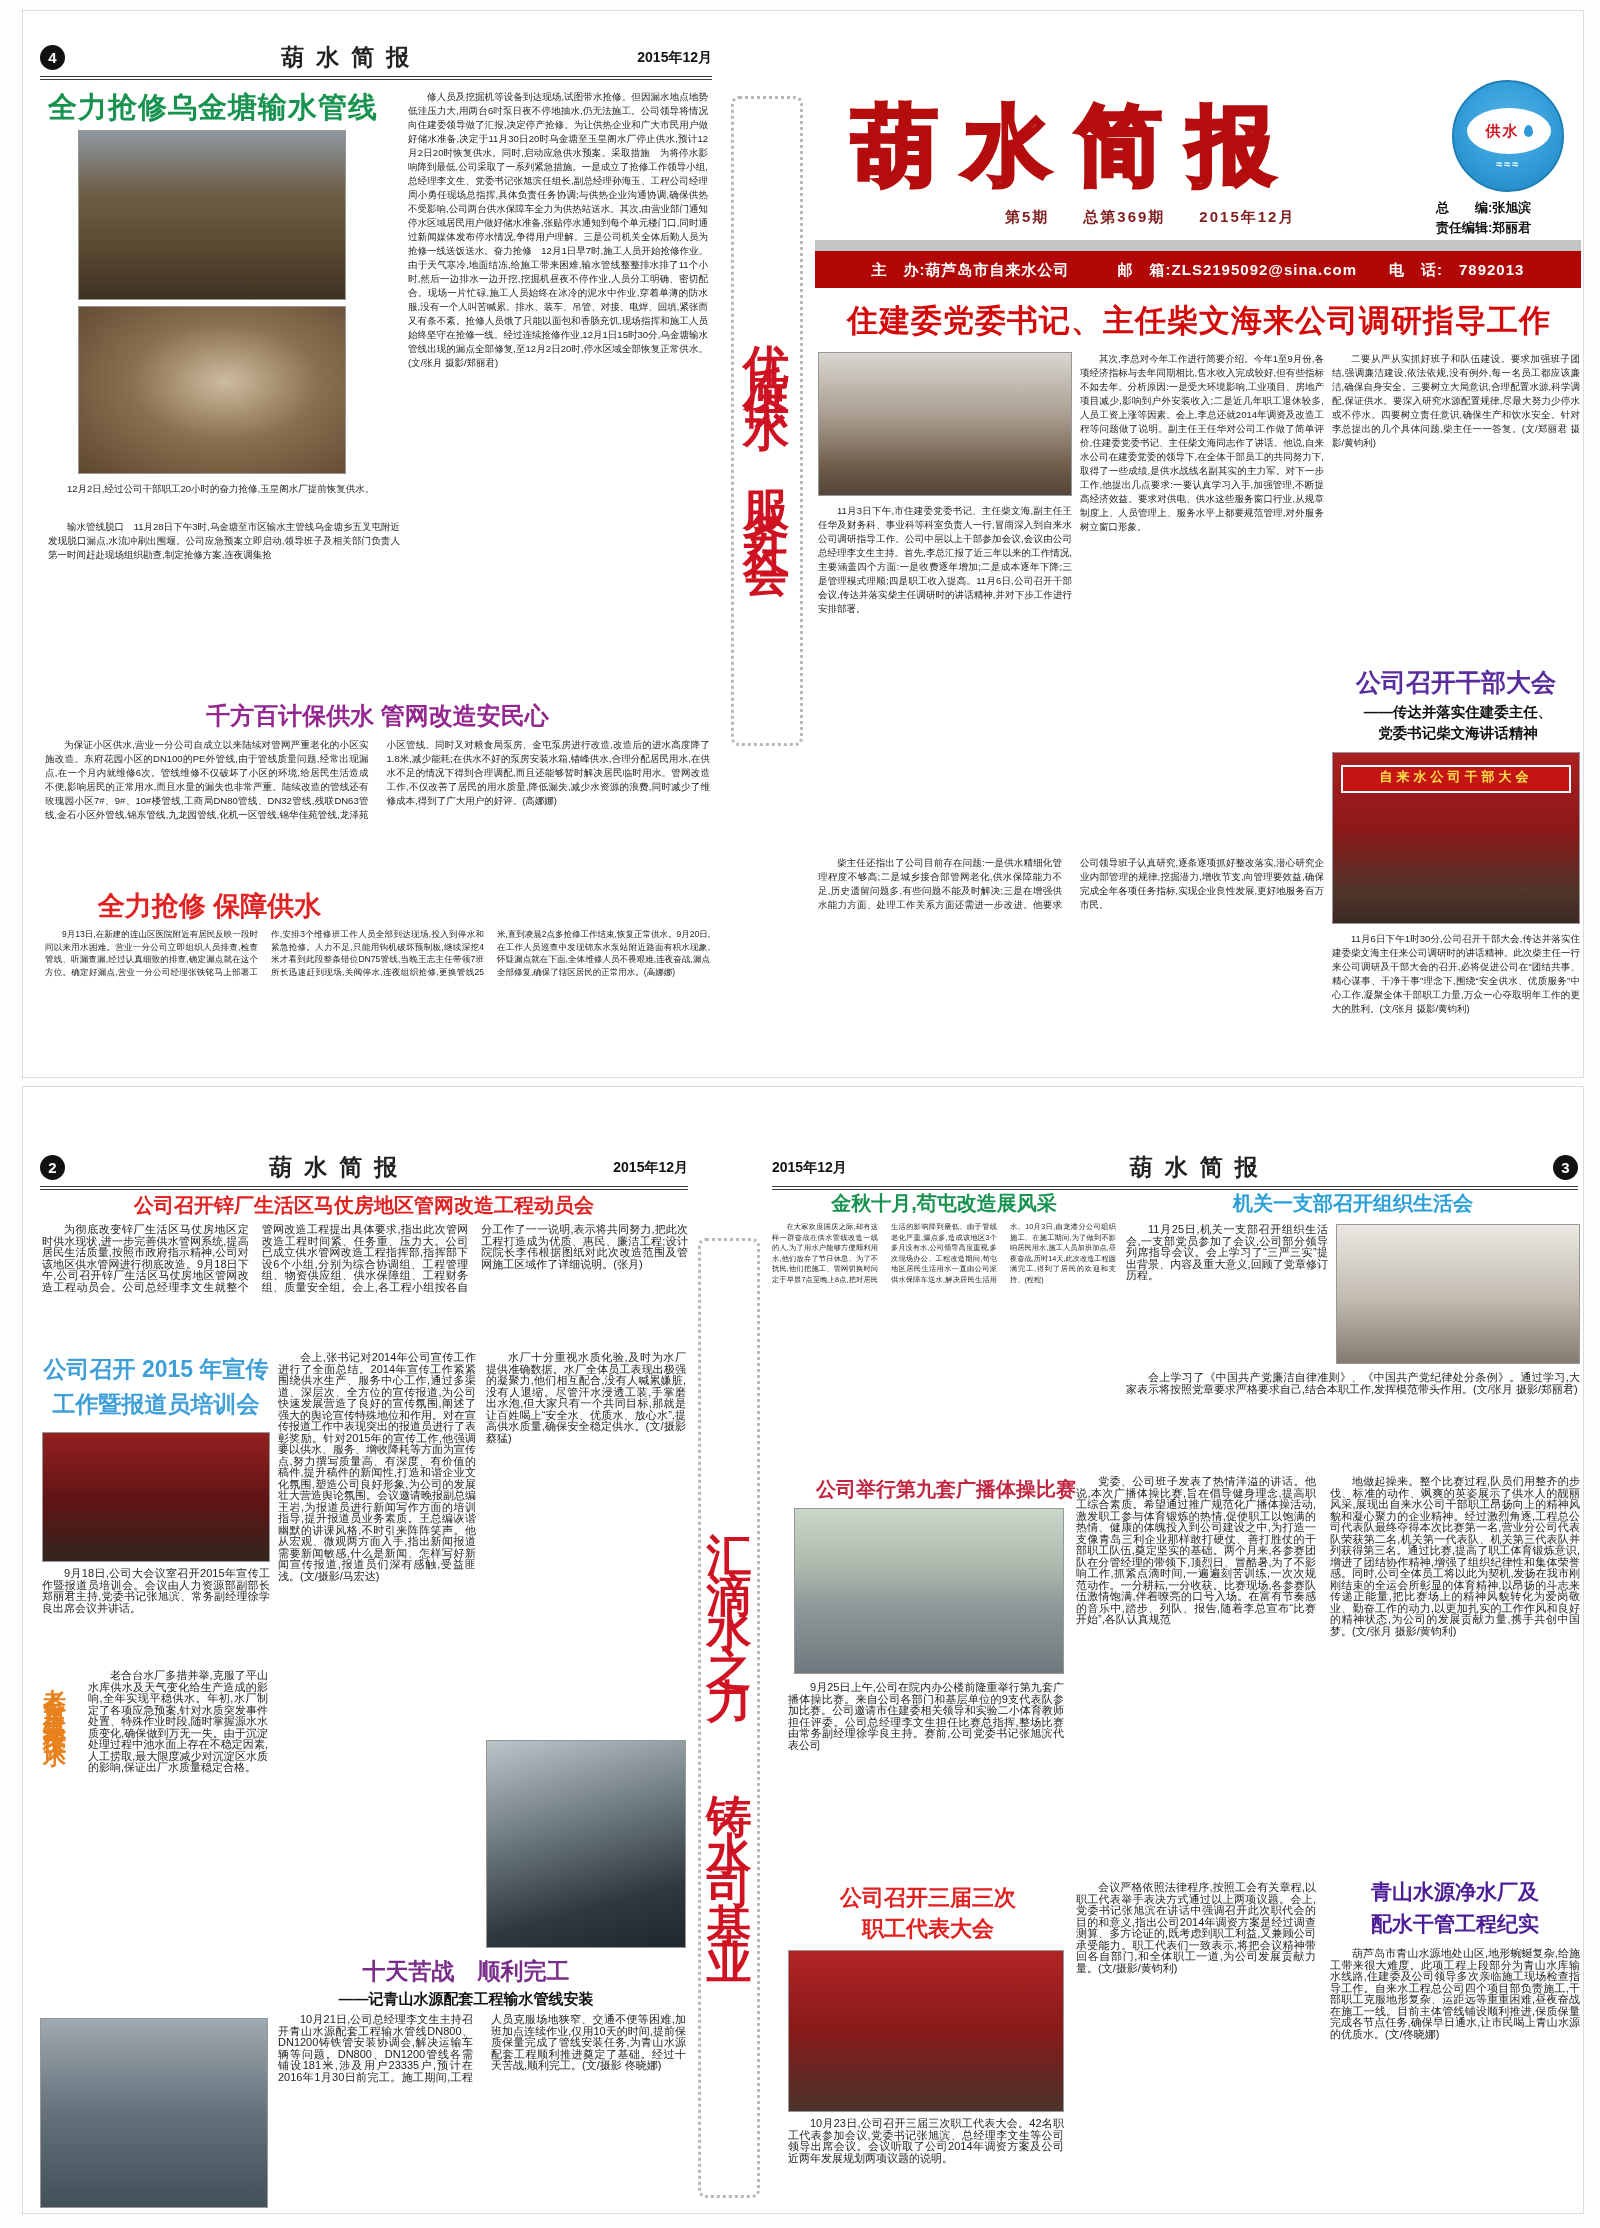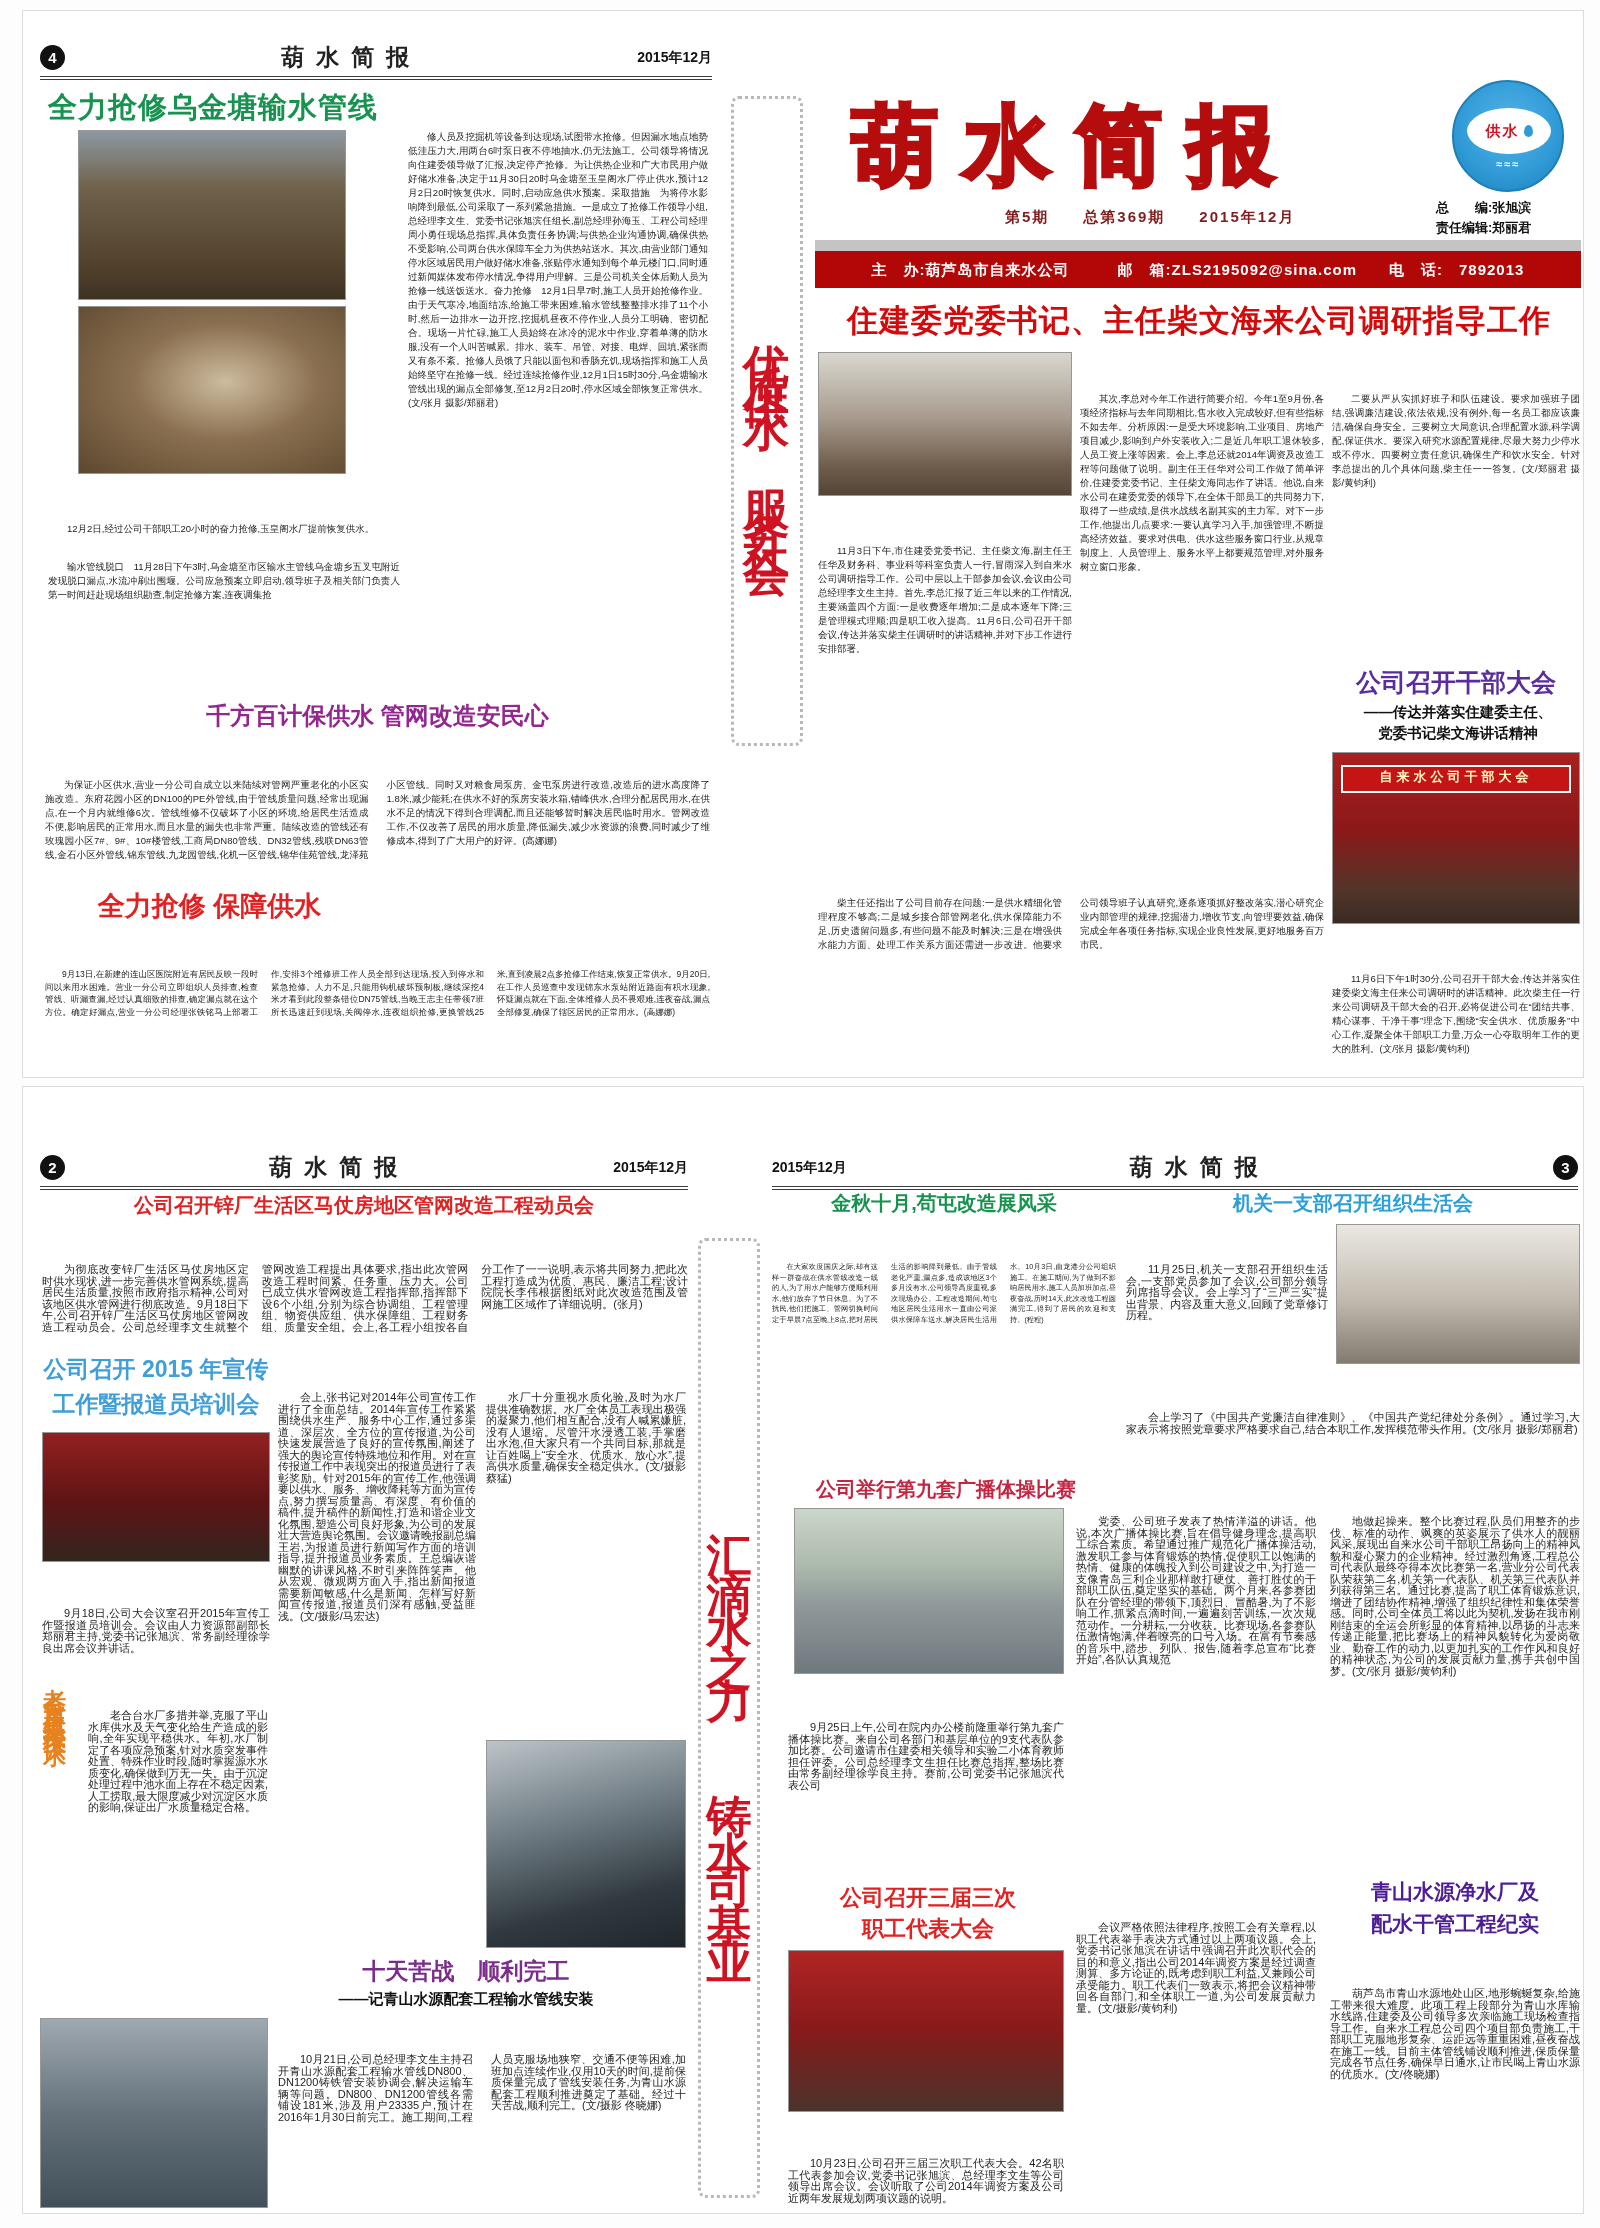--- a/index.html
+++ b/index.html
@@ -6,40 +6,40 @@
   .canvas{position:relative;width:1600px;height:2228px;background:#fdfdfd;font-family:"Liberation Sans",sans-serif;overflow:hidden;}
   .sheet{position:absolute;left:22px;width:1560px;background:#ffffff;border:1px solid #dcdcdc;}
   
   .phead{position:absolute;display:flex;justify-content:space-between;align-items:center;border-bottom:4px double #3c3c3c;padding-bottom:3px;}
   .pnum{width:25px;height:25px;border-radius:50%;background:#111;color:#fff;font-weight:bold;font-size:15px;text-align:center;line-height:25px;flex:0 0 auto;}
   .ptitle{font-family:"DejaVu Serif",serif;font-weight:bold;font-size:23px;letter-spacing:12px;color:#222;}
   .pdate{font-size:14px;font-weight:bold;color:#111;}
   
   .hl{position:absolute;font-weight:bold;text-align:center;}
   
-  .bd{position:absolute;text-align:justify;color:#1d1d1d;text-indent:2em;overflow:hidden;margin-top:40px;}
+  .bd{position:absolute;text-align:justify;color:#1d1d1d;text-indent:2em;overflow:hidden;}
   .b95{font-size:9.5px;line-height:14px;}
   .b85{font-size:8.5px;line-height:12.5px;}
   .b78{font-size:11px;line-height:11.5px;}
   .b72{font-size:7.2px;line-height:10.5px;}
   .cols2{column-count:2;column-gap:18px;}
   .cols3{column-count:3;column-gap:13px;}
   
   .ph{position:absolute;border:1px solid #979797;box-sizing:border-box;}
   .ph-excavation{background:linear-gradient(180deg,#8d98a0 0%,#6f6049 35%,#55452f 75%,#3f3222 100%);}
   .ph-pipe{background:radial-gradient(ellipse at 55% 45%,#cdbc9e 0%,#8a7051 45%,#5d472e 100%);}
   .ph-meeting{background:linear-gradient(180deg,#d9d7d0 0%,#a89c8e 45%,#6f5d4b 80%,#544538 100%);}
   .ph-cadre{background:linear-gradient(180deg,#a92020 0%,#8c1818 45%,#53352a 80%,#3a2a22 100%);}
   .ph-training{background:linear-gradient(180deg,#932020 0%,#5d1414 55%,#33261f 100%);}
   .ph-trench{background:linear-gradient(180deg,#9fa9b1 0%,#65727b 50%,#42505a 100%);}
   .ph-tanks{background:linear-gradient(165deg,#bcc4c8 0%,#6e7b82 40%,#30393f 75%,#1f272c 100%);}
   .ph-branch{background:linear-gradient(180deg,#ebe8e2 0%,#c0b9ae 55%,#837b70 100%);}
   .ph-exercise{background:linear-gradient(180deg,#c9d6c9 0%,#acb9ad 35%,#8e979a 60%,#6f797d 100%);}
   .ph-congress{background:linear-gradient(180deg,#b22424 0%,#871a1a 50%,#4a342b 100%);}
-  .ph-banner{position:absolute;left:8px;right:8px;top:12px;height:24px;background:#c41414;border:2px solid #fff;color:#fef9c3;font-weight:bold;font-size:13px;line-height:20px;text-align:center;letter-spacing:4px;}
+  .ph-banner{position:absolute;left:8px;right:8px;top:12px;height:24px;background:#c41414;border:2px solid #fff;color:#fde047;font-weight:bold;font-size:13px;line-height:20px;text-align:center;letter-spacing:4px;}
   
   .vb{position:absolute;writing-mode:vertical-rl;text-orientation:upright;color:#cf1322;font-family:"DejaVu Serif",serif;font-weight:bold;border:3px dotted #b8b8b8;border-radius:8px;background:#fff;display:flex;align-items:center;justify-content:center;box-sizing:border-box;}
   .vb-top{font-size:46px;letter-spacing:20px;}
   .vb-bottom{font-size:45px;letter-spacing:36px;}
   .vb-orange{position:absolute;writing-mode:vertical-rl;text-orientation:upright;color:#e8821e;font-weight:bold;font-size:23px;letter-spacing:5px;font-family:"DejaVu Serif",serif;}
   
   .masthead{position:absolute;color:#fff;-webkit-text-stroke:4px #b50d0d;text-shadow:0 0 1px #b50d0d;font-family:"DejaVu Sans",sans-serif;font-weight:900;font-size:86px;letter-spacing:26px;white-space:nowrap;}
   .issue{position:absolute;font-size:15px;font-weight:bold;letter-spacing:2px;color:#7f1d1d;}
   .graybar{position:absolute;background:#c4c4c4;}
   .redbar{position:absolute;background:#b20707;color:#fff;font-weight:bold;font-size:15px;text-align:center;letter-spacing:1px;}

